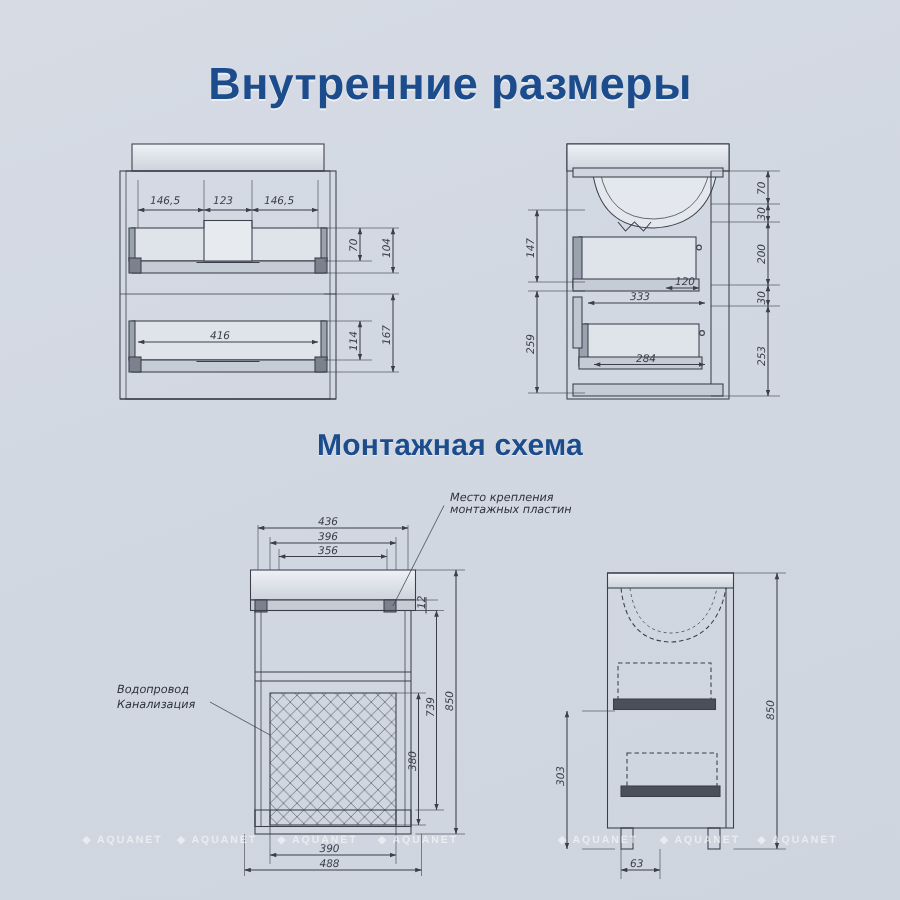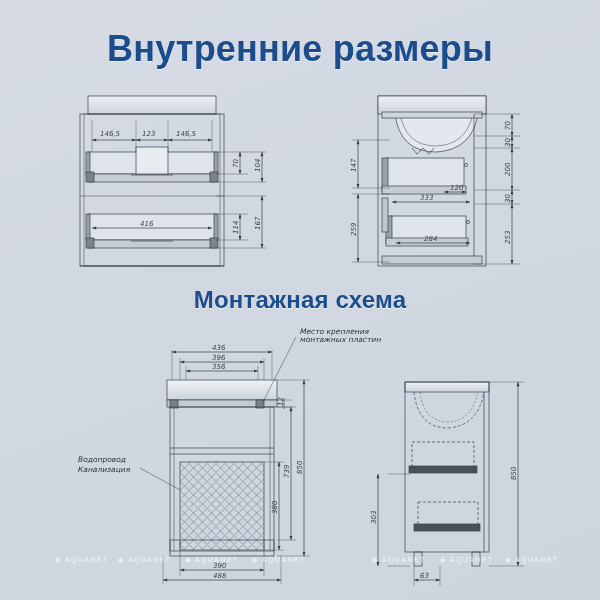--- a/index.html
+++ b/index.html
@@ -20,22 +20,22 @@
   }
   .title {
     position: absolute;
     width: 600px;
     text-align: center;
     font-weight: bold;
     color: #1c4c8c;
     letter-spacing: 0.2px;
     text-shadow: 0 1px 0 rgba(255,255,255,0.55);
   }
-  #title-internal { top: 28px; font-size: 36px; }
-  #title-mounting { top: 286px; font-size: 24px; }
+  #title-internal { top: 40px; font-size: 30px; }
+  #title-mounting { top: 286px; font-size: 20px; }
 
   .svg-layer {
     position: absolute;
     left: 0;
     top: 0;
   }
   .wm {
     position: absolute;
     font-size: 7px;
     font-weight: bold;

